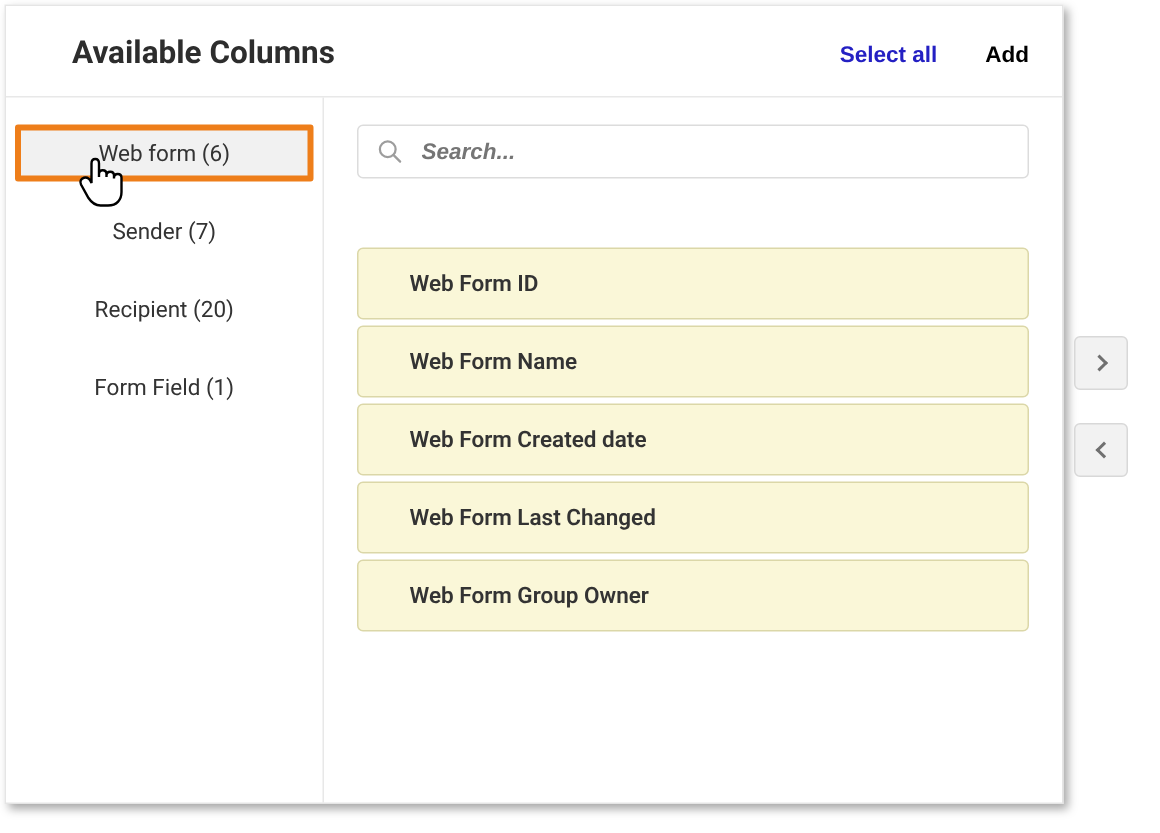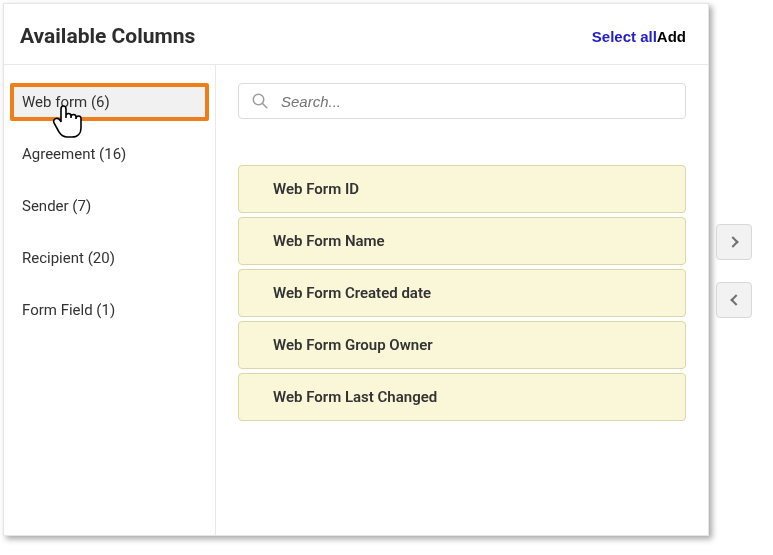--- a/index.html
+++ b/index.html
@@ -22,23 +22,25 @@
       display: flex;
       align-items: center;
       justify-content: space-between;
       padding: 20px 22px 16px 16px;
       border-bottom: 1px solid #e8e8e8;
     }
     .header-title {
       font-size: 21px;
       font-weight: 700;
       color: #2d2d2d;
+      margin-left: 28px;
     }
     .header-actions {
       display: flex;
+      gap: 32px;
       align-items: flex-end;
     }
     .btn-select-all {
       font-size: 15px;
       font-weight: 700;
       color: #2420c3;
       cursor: pointer;
       background: none;
       border: none;
     }
@@ -51,20 +53,21 @@
       cursor: default;
     }
     .body {
       display: flex;
       height: 470px;
     }
     .sidebar {
       width: 212px;
       border-right: 1px solid #e8e8e8;
       padding: 18px 0 0 0;
+      text-align: center;
     }
     .sidebar-item {
       padding: 10px 18px;
       font-size: 15px;
       color: #333;
       cursor: pointer;
       margin-bottom: 14px;
     }
     .sidebar-item.active {
       background: #f1f1f1;
@@ -103,20 +106,21 @@
       flex-shrink: 0;
     }
     .search-input {
       border: none;
       outline: none;
       font-size: 15px;
       font-style: italic;
       color: #9d9d9d;
       width: 100%;
       background: transparent;
+      font-weight: bold;
     }
     .column-list {
       display: flex;
       flex-direction: column;
       gap: 4px;
     }
     .column-item {
       background: #faf7d8;
       border: 1px solid #dbd7a8;
       border-radius: 4px;
@@ -167,23 +171,20 @@
   </div>
   <div class="body">
     <div class="sidebar">
       <div class="sidebar-item active">
         <span>Web form (6)</span>
         <svg class="cursor-icon" viewBox="0 0 36 40">
           <path d="M 12 8 C 12 6 13 5 14.5 5 C 16 5 17 6 17 8 L 17 17 L 17 15 C 17 13.5 18 12.5 19.5 12.5 C 21 12.5 22 13.5 22 15 L 22 17 L 22 16 C 22 14.5 23 13.5 24.5 13.5 C 26 13.5 27 14.5 27 16 L 27 18 L 27 17.5 C 27 16 28 15 29.5 15 C 31 15 32 16 32 17.5 L 32 27 C 32 32 29 36 23 36 L 18 36 C 14 36 12 34 10 31 L 5 22 C 4 20 5 18 7 17.5 C 9 17 10.5 18 11.5 20 L 12 21 Z" fill="#fff" stroke="#000" stroke-width="1.6"></path>
         </svg>
       </div>
       <div class="sidebar-item">
-        <span>Agreement (16)</span>
-      </div>
-      <div class="sidebar-item">
         <span>Sender (7)</span>
       </div>
       <div class="sidebar-item">
         <span>Recipient (20)</span>
       </div>
       <div class="sidebar-item">
         <span>Form Field (1)</span>
       </div>
     </div>
     <div class="content">
@@ -198,24 +199,24 @@
         <div class="column-item">
           <span>Web Form ID</span>
         </div>
         <div class="column-item">
           <span>Web Form Name</span>
         </div>
         <div class="column-item">
           <span>Web Form Created date</span>
         </div>
         <div class="column-item">
+          <span>Web Form Last Changed</span>
+        </div>
+        <div class="column-item">
           <span>Web Form Group Owner</span>
-        </div>
-        <div class="column-item">
-          <span>Web Form Last Changed</span>
         </div>
       </div>
     </div>
   </div>
 </div>
 
 <div class="nav-buttons">
   <div class="nav-btn">
     <span class="chevron chevron-right"></span>
   </div>

